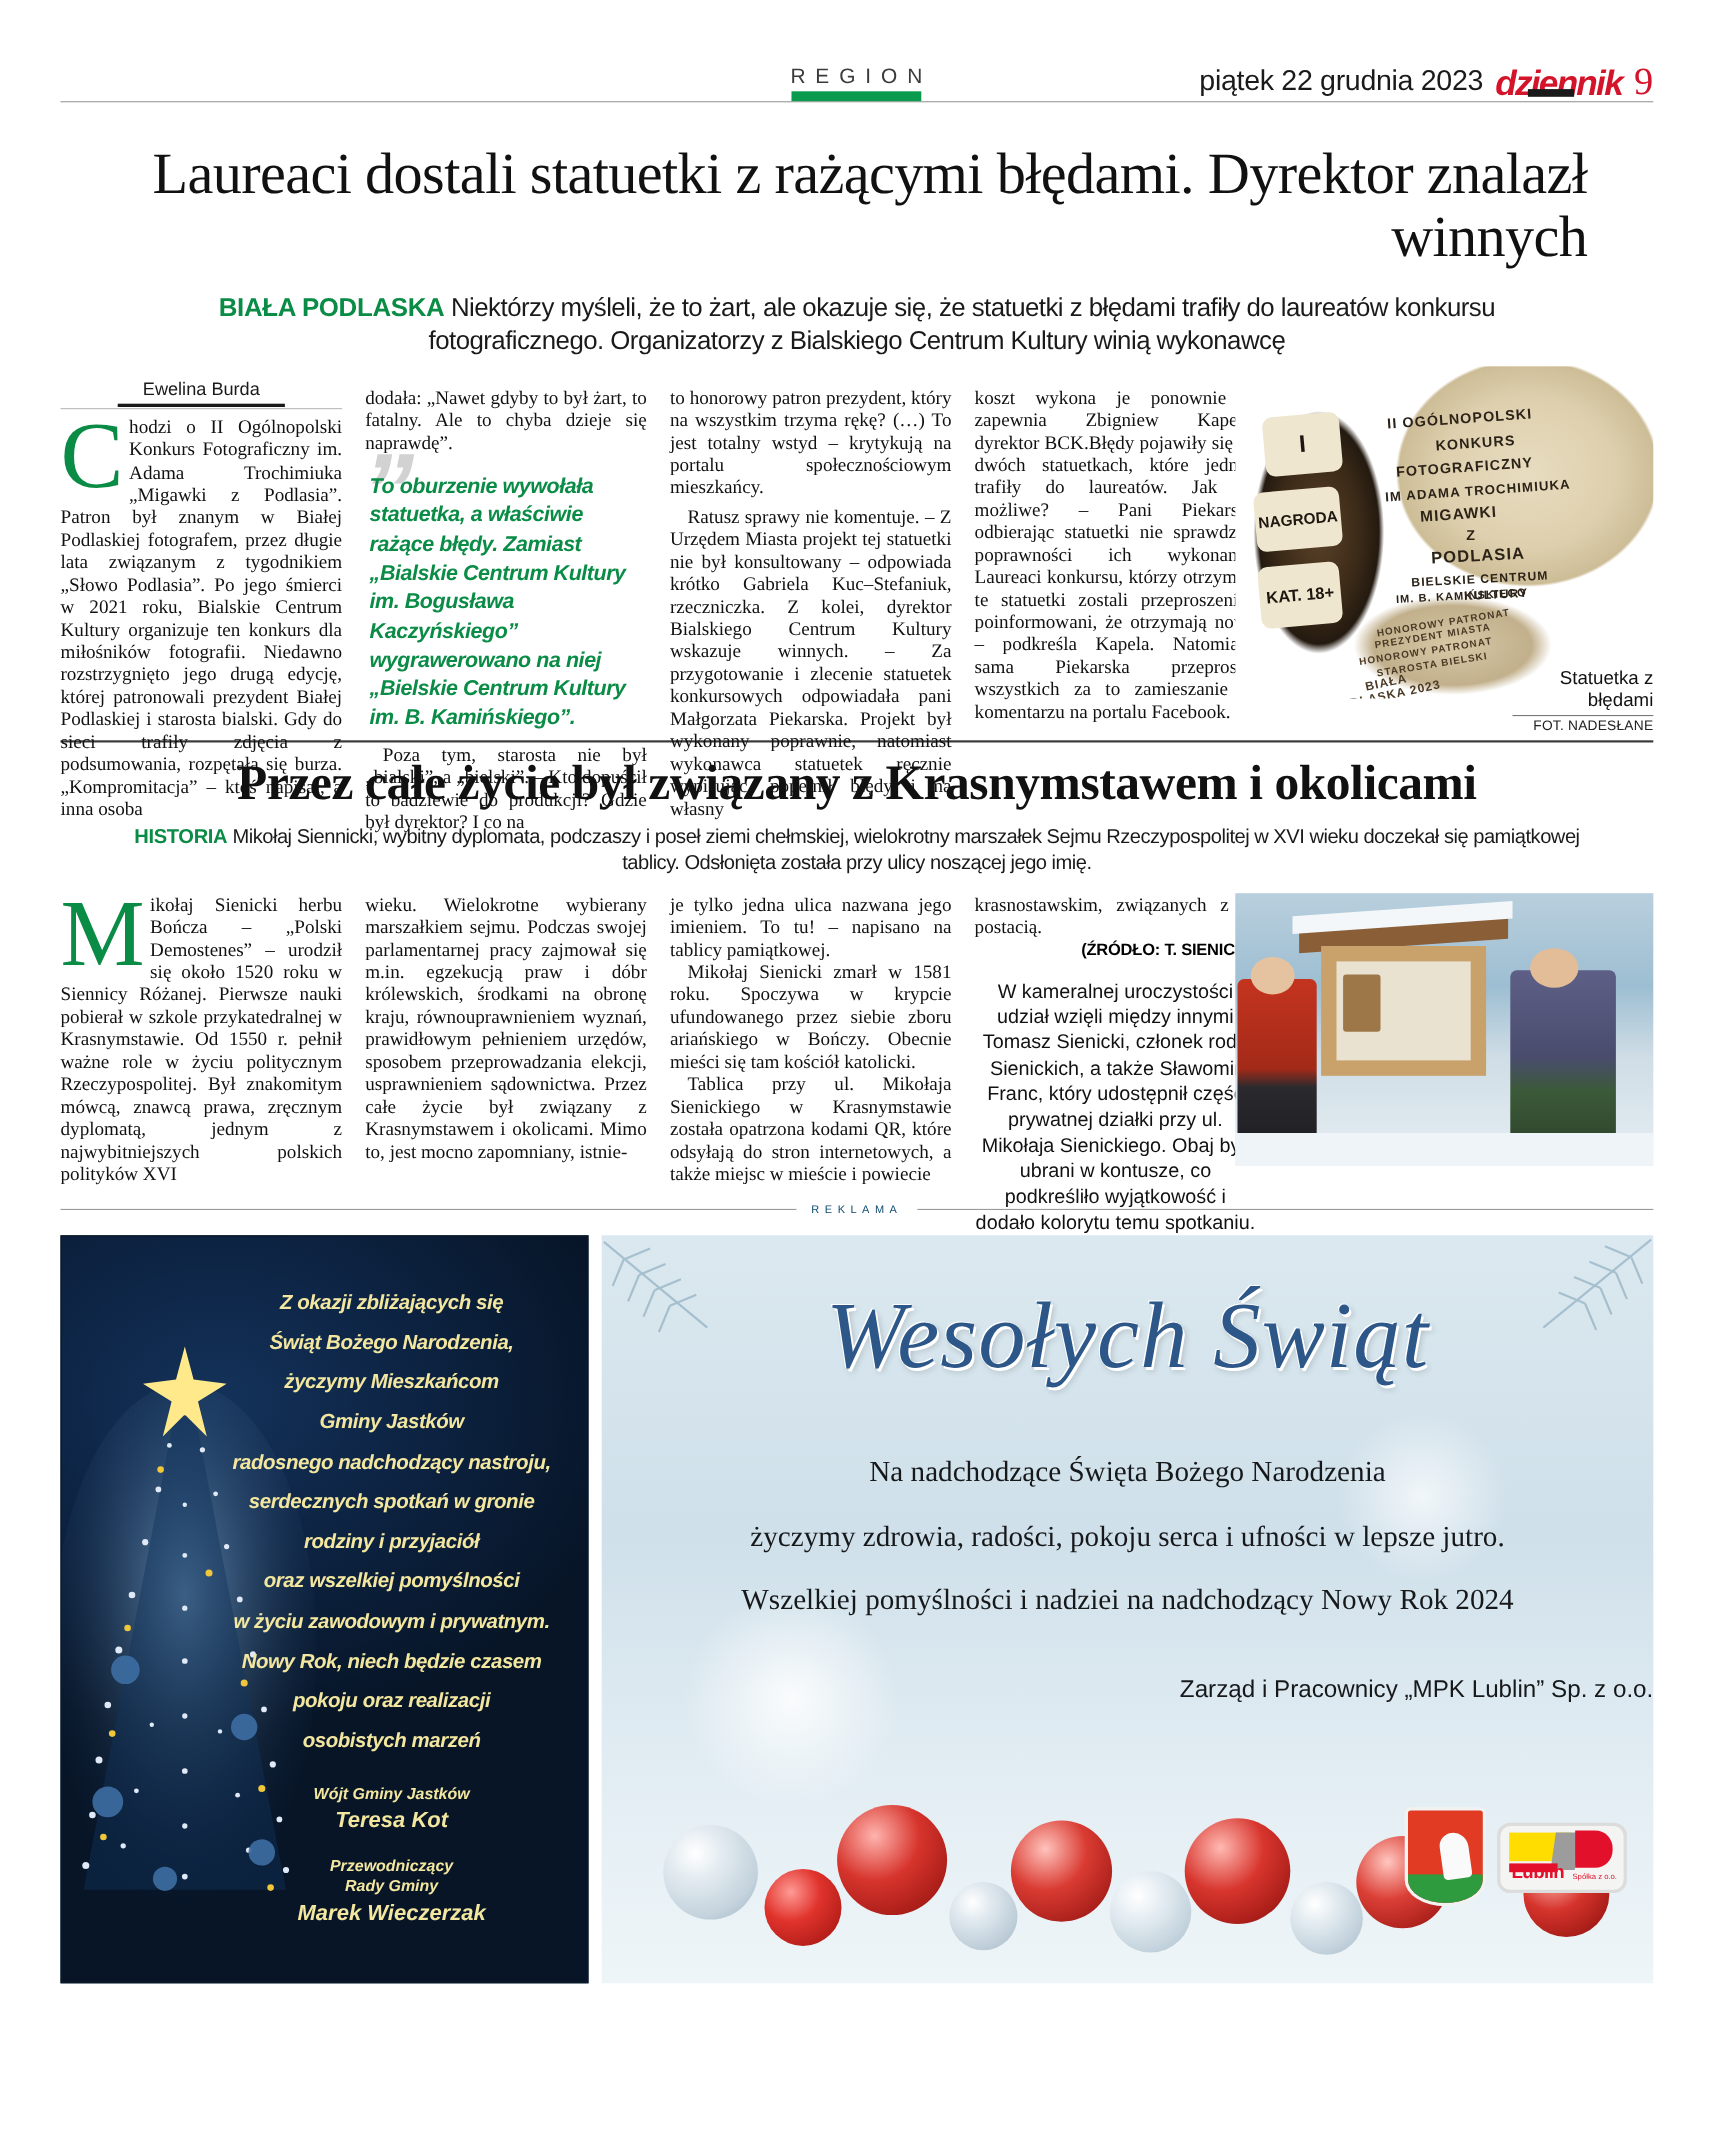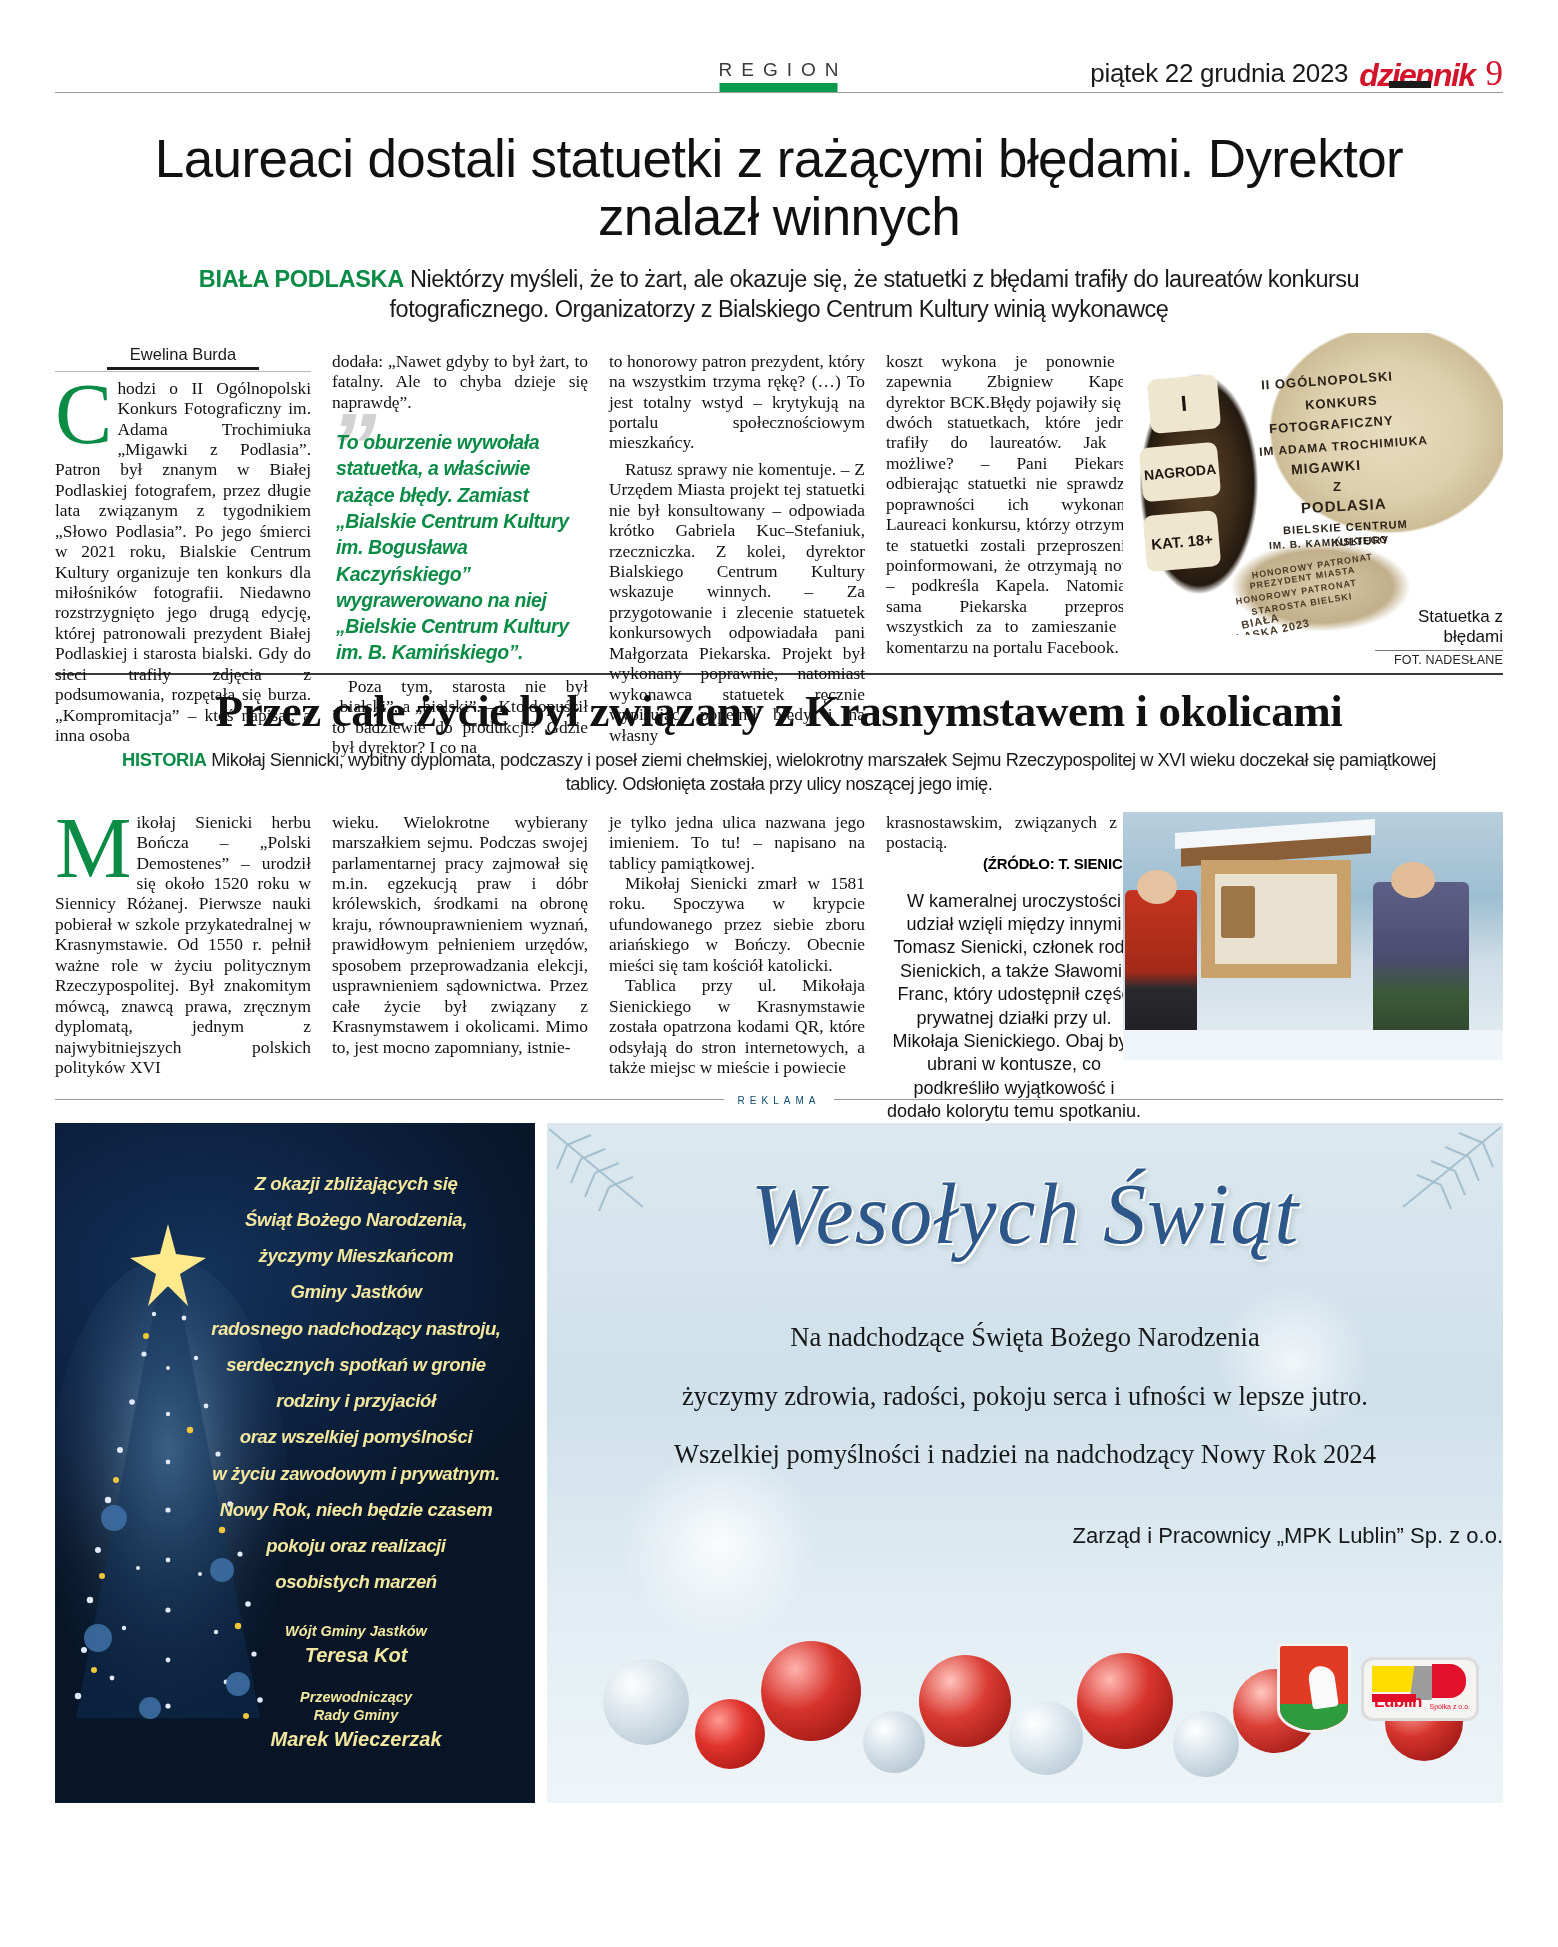--- a/index.html
+++ b/index.html
@@ -53,22 +53,22 @@
     position:absolute; left:26%; bottom:1px; width:36%; height:7px;
     background:#1a1a1a;
   }
   .page-no {
     font-family:"Liberation Serif", serif;
     font-size:35px; color:#d4142a; line-height:0.82;
   }
 
   
   .headline1 {
-    text-align:center;
-    font-family:Liberation Sans, sans-serif;
+    text-align:right;
+    font-family:Liberation Serif, serif;
     font-size:53px; line-height:1.09; font-weight:400;
     letter-spacing:-0.6px;
     margin:14px 60px 0 60px;
     color:#111;
   }
   .lead1 {
     text-align:center;
     font-family:"Liberation Sans", sans-serif;
     font-size:23.5px; line-height:1.3;
     margin:18px 88px 0 88px;

